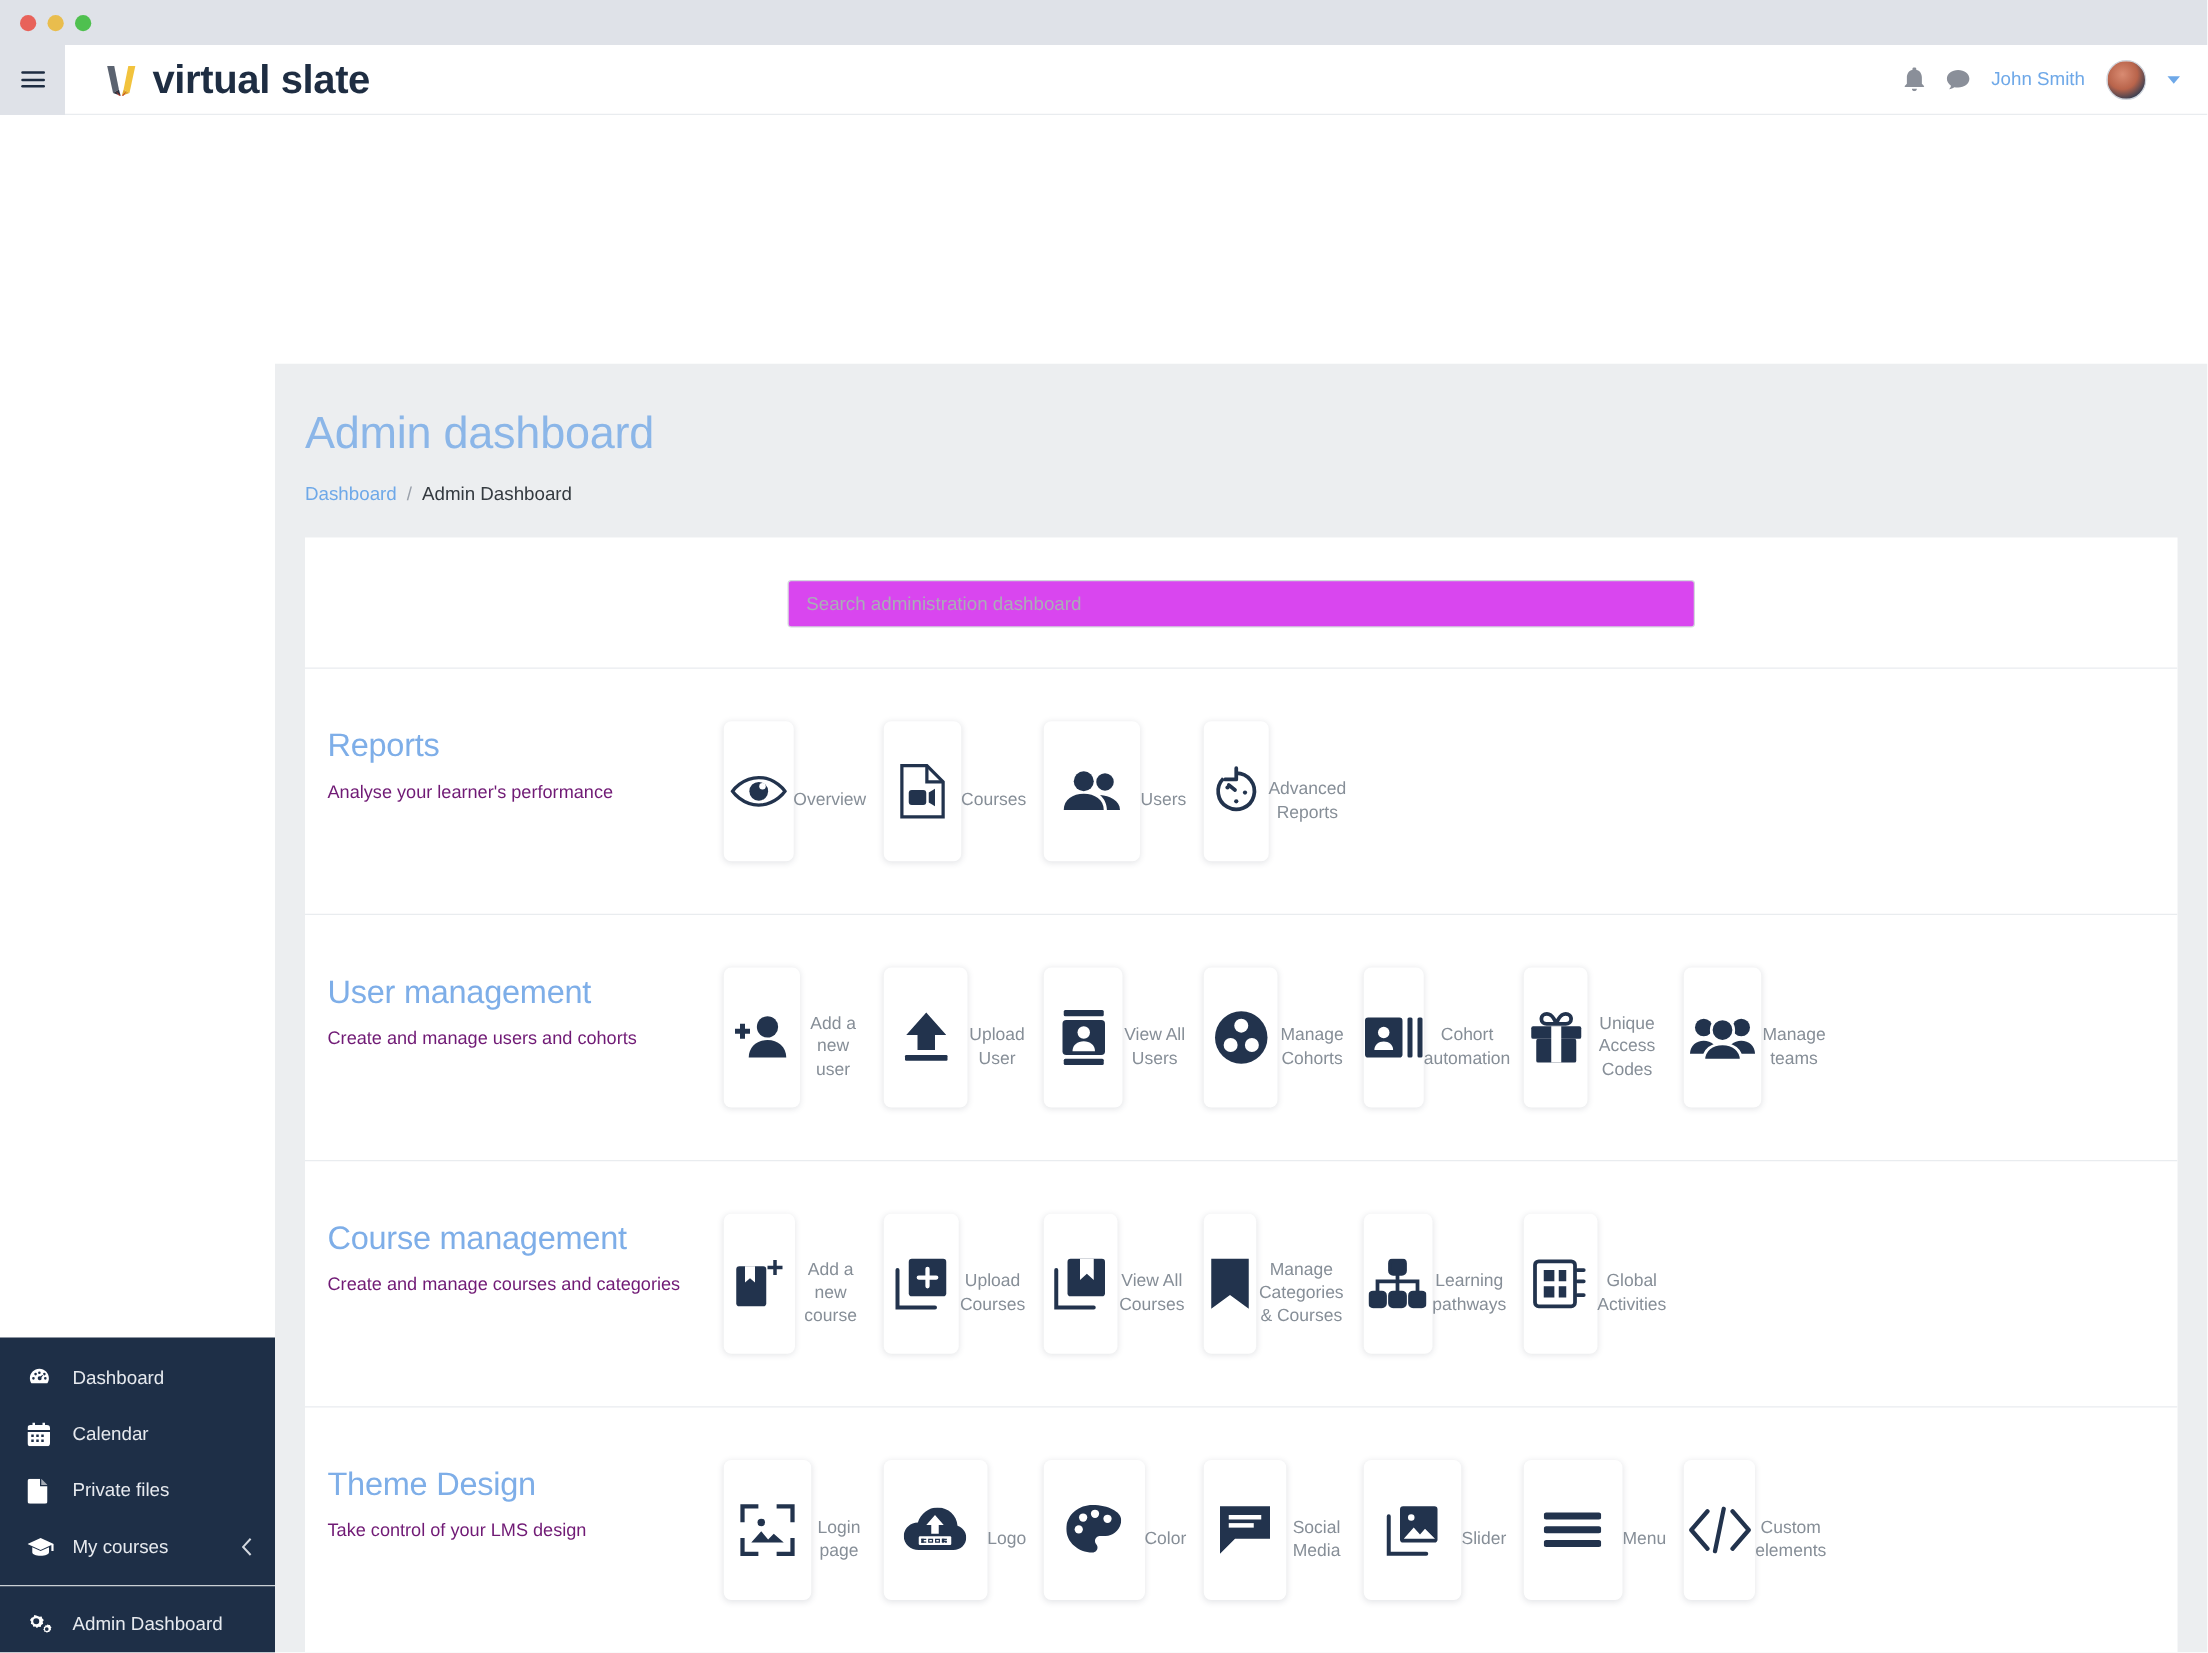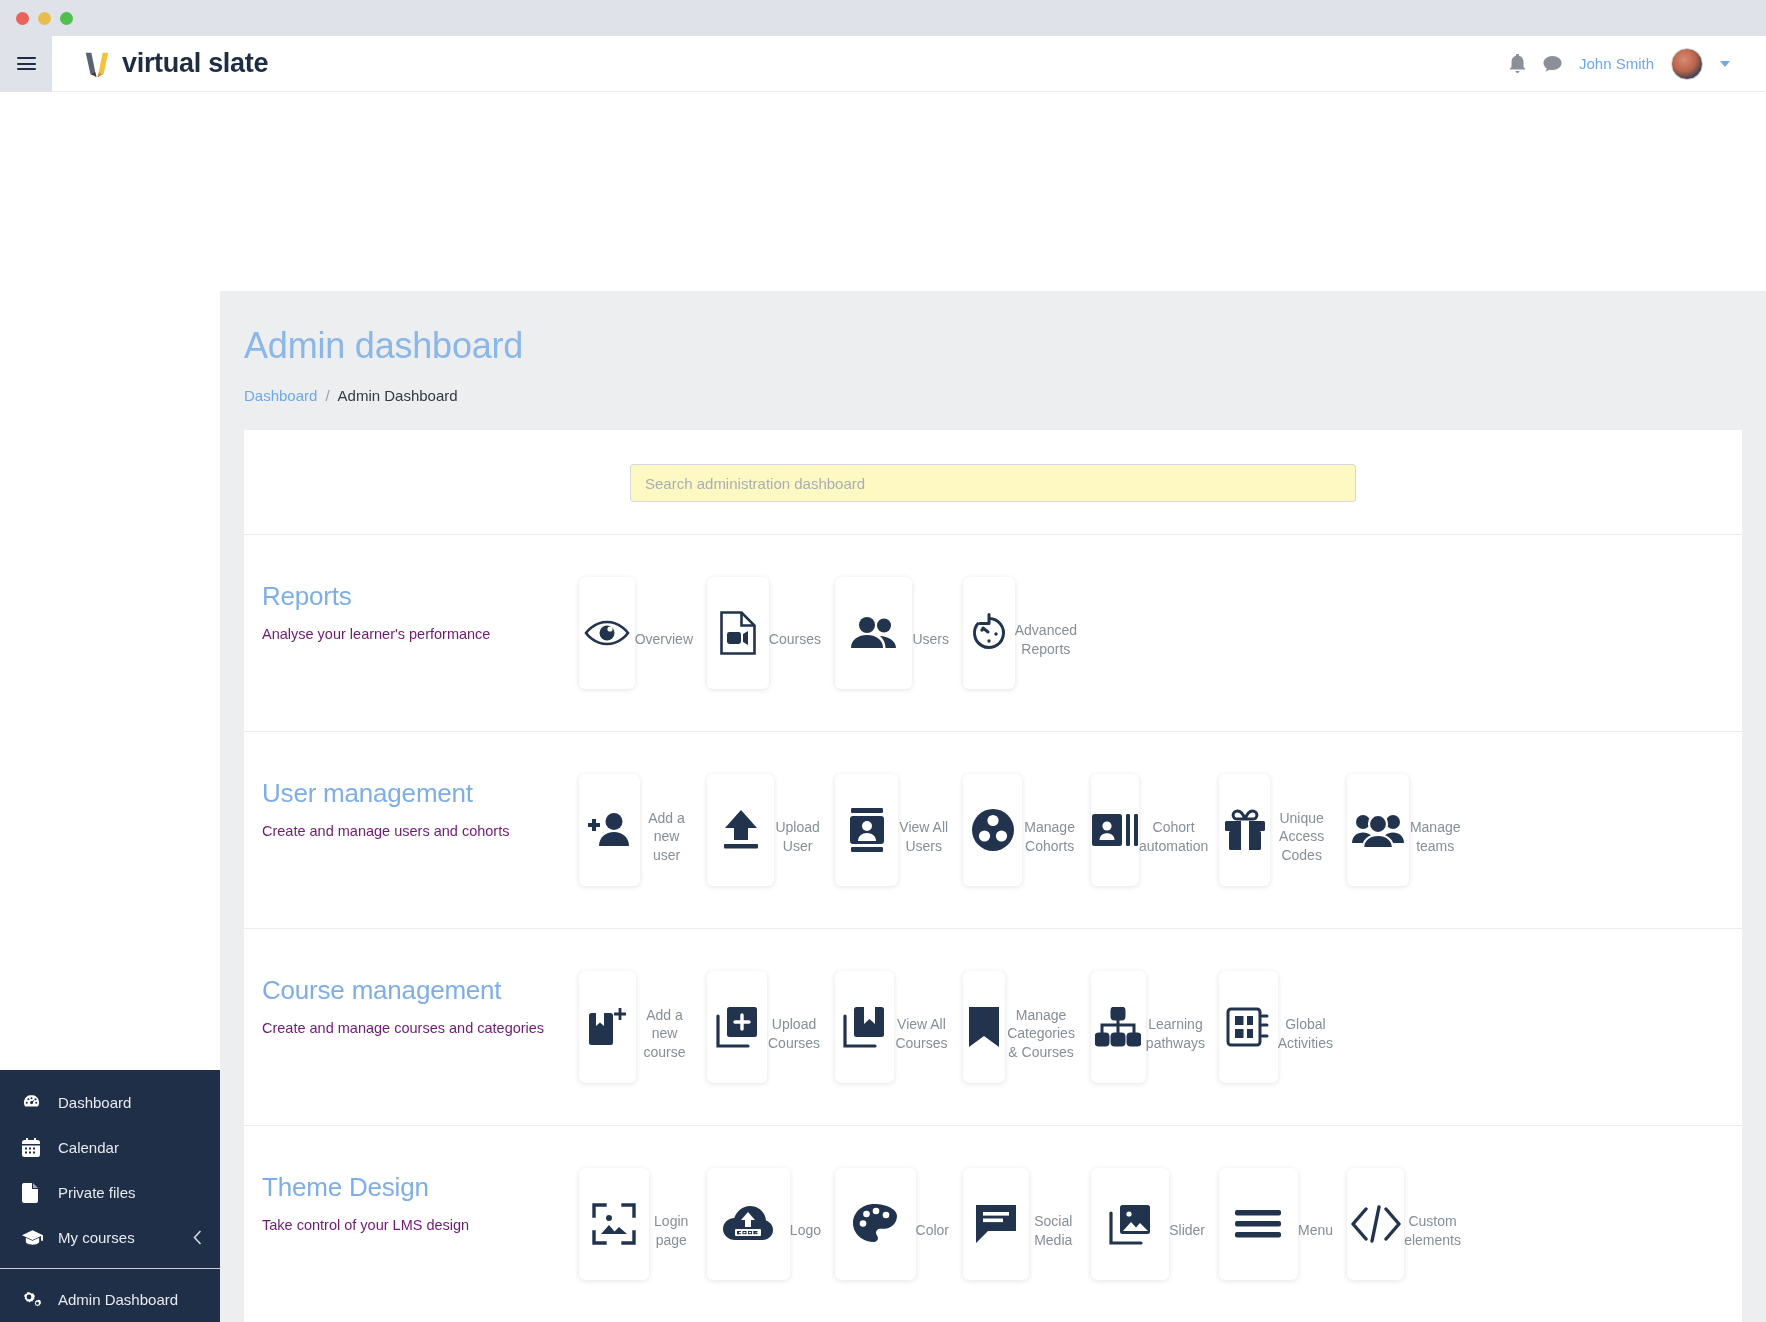--- a/index.html
+++ b/index.html
@@ -56,27 +56,27 @@
     display: block; height: 2px; background: #1e2d42; margin: 3.5px 0;
     border-radius: 1px;
   }
   .brand {
     display: flex; align-items: center; gap: 10px;
     margin-left: 30px;
     cursor: pointer;
   }
   .brand-mark { width: 30px; height: 30px; display:block; }
   .brand-text {
-    font-size: 27px; font-weight: bold; color: #1e2d42;
+    font-size: 32px; font-weight: bold; color: #1e2d42;
     letter-spacing: -0.3px;
   }
   .nav-right {
     margin-left: auto;
     display: flex; align-items: center; gap: 17px;
-    padding-right: 36px;
+    padding-right: 22px;
   }
   .nav-icon { color: #8a8f99; display: flex; align-items: center; cursor: pointer; }
   .user-name {
     font-size: 15px; color: #6ea8e8; cursor: pointer;
     white-space: nowrap;
   }
   .avatar {
     width: 32px; height: 32px; border-radius: 50%;
     background: radial-gradient(circle at 40% 35%, #d98b72 0%, #b9644b 45%, #2b3b52 80%);
     border: 1px solid #cfd4dc;
@@ -156,21 +156,21 @@
     border-bottom: 1px solid #e9ecef;
   }
   .search-input {
     width: 726px; height: 38px;
     border: 1px solid #d4d8dd;
     border-radius: 3px;
     padding: 0 14px;
     font-size: 15px;
     color: #343a40;
     font-family: "Liberation Sans", sans-serif;
-    background: #fef9c3;
+    background: #d946ef;
   }
   .search-input::placeholder { color: #a9aeb6; }
 
   
   .section {
     display: flex;
     padding: 42px 0 42px 0;
     border-bottom: 1px solid #e9ecef;
   }
   .section:last-child { border-bottom: none; }

